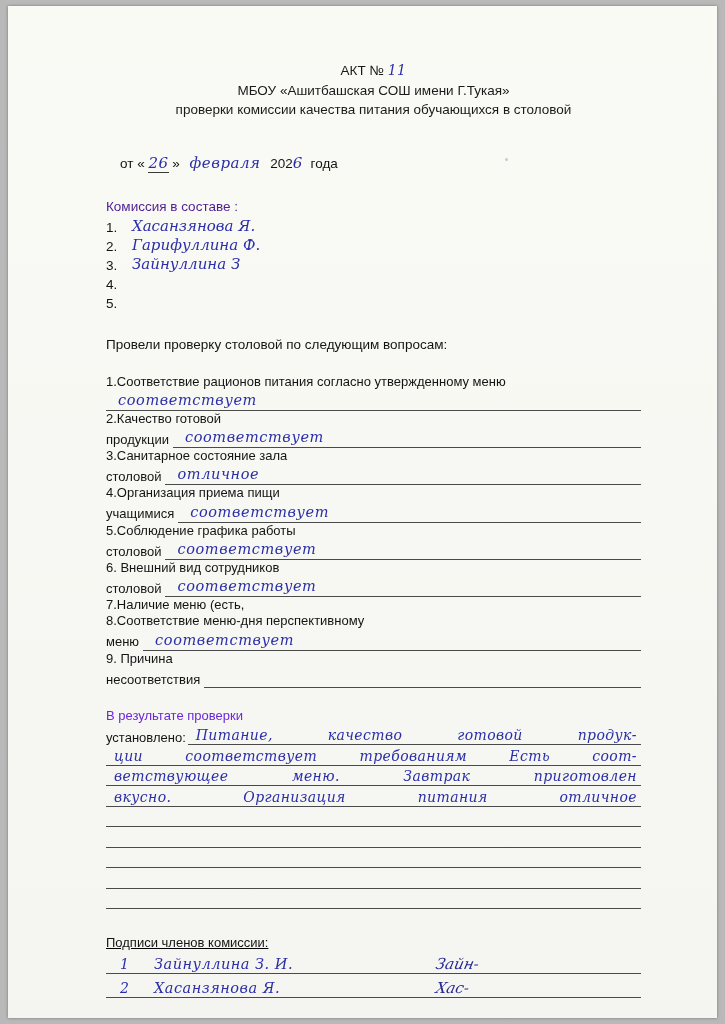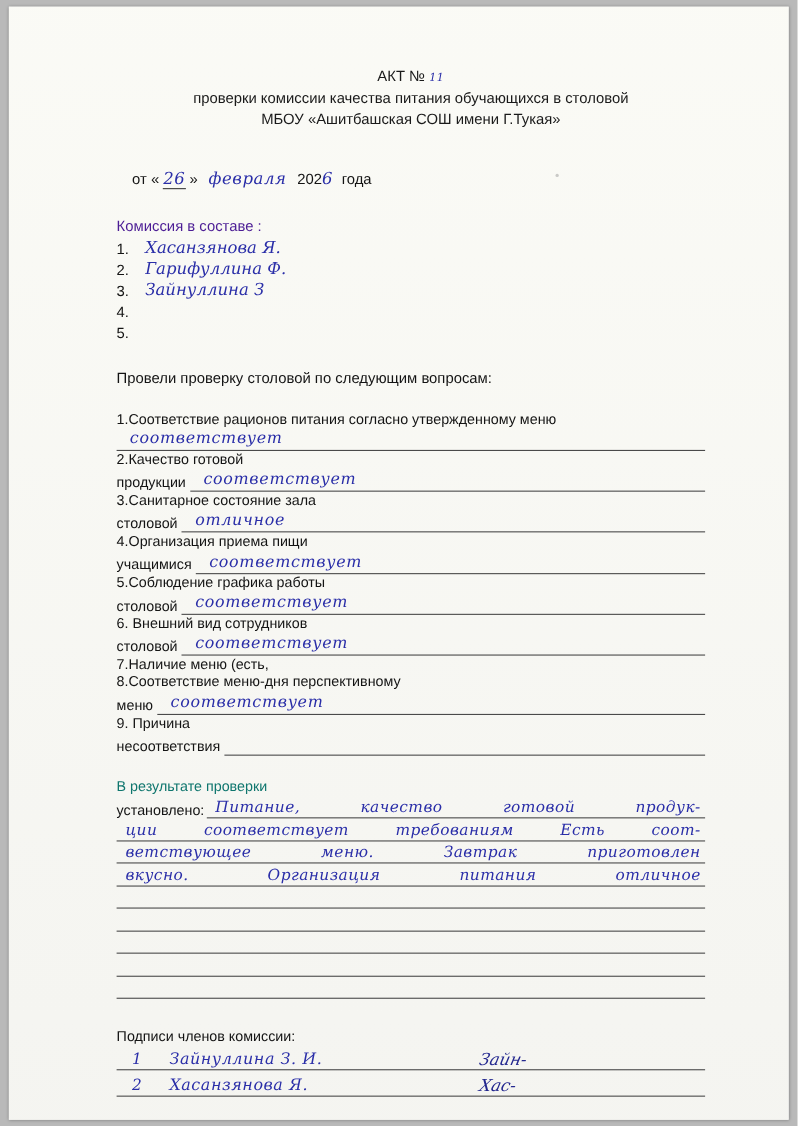--- a/index.html
+++ b/index.html
@@ -43,21 +43,21 @@
     color: #1a1a1a;
     line-height: 1.45;
   }
   .hand {
     font-family: "DejaVu Serif", serif;
     font-style: italic;
     color: #2a2ea8;
     letter-spacing: 0.5px;
   }
   .num-act {
-    font-size: 10px;
+    font-size: 14px;
     margin-left: 0;
   }
 
   .date-row {
     margin-top: 34px;
     font-size: 13.5px;
     color: #141414;
     padding-left: 14px;
   }
   .date-row .hand { font-size: 15px; }
@@ -125,21 +125,21 @@
     bottom: 1px;
     font-family: "DejaVu Serif", serif;
     font-style: italic;
     color: #2a2ea8;
     font-size: 14.5px;
     white-space: nowrap;
     letter-spacing: 0.6px;
   }
 
   .result-block { margin-top: 20px; }
-  .result-title { font-size: 13px; color:#0f766e; }
+  .result-title { font-size: 13px; color:#6d28d9; }
   .result-lines {
     margin-top: 2px;
   }
   .rline {
     display: flex;
     align-items: flex-end;
     height: 20.5px;
     position: relative;
   }
   .rline .lbl {
@@ -164,21 +164,21 @@
     font-style: italic;
     color: #2a2ea8;
     font-size: 14px;
     white-space: nowrap;
     letter-spacing: 0.4px;
     display: flex;
     justify-content: space-between;
   }
   .hw span { display:inline-block; }
 
-  .sign-block { margin-top: 26px; }
+  .sign-block { margin-top: 26px; text-decoration: underline; }
   .sign-title { font-size: 13px; color:#141414; }
   .sign-row {
     display: flex;
     align-items: flex-end;
     height: 22px;
     position: relative;
     margin-top: 2px;
   }
   .sign-rule {
     flex: 1;
@@ -230,22 +230,22 @@
   <div class="paper-tint"></div>
   <div class="speck" style="left:497px; top:152px;"></div>
 
   <div class="content">
 
     <div class="title-block">
       <div>
         <span>АКТ №</span>
         <span class="hand num-act">11</span>
       </div>
+      <div>МБОУ «Ашитбашская СОШ имени Г.Тукая»</div>
       <div>проверки комиссии качества питания обучающихся в столовой</div>
-      <div>МБОУ «Ашитбашская СОШ имени Г.Тукая»</div>
     </div>
 
     <div class="date-row">
       <span>от</span>
       <span>«</span>
       <span class="hand u-short">26</span>
       <span>»</span>
       <span class="hand" style="margin:0 6px;">февраля</span>
       <span>202</span><span class="hand">6</span>
       <span style="margin-left:4px;">года</span>

